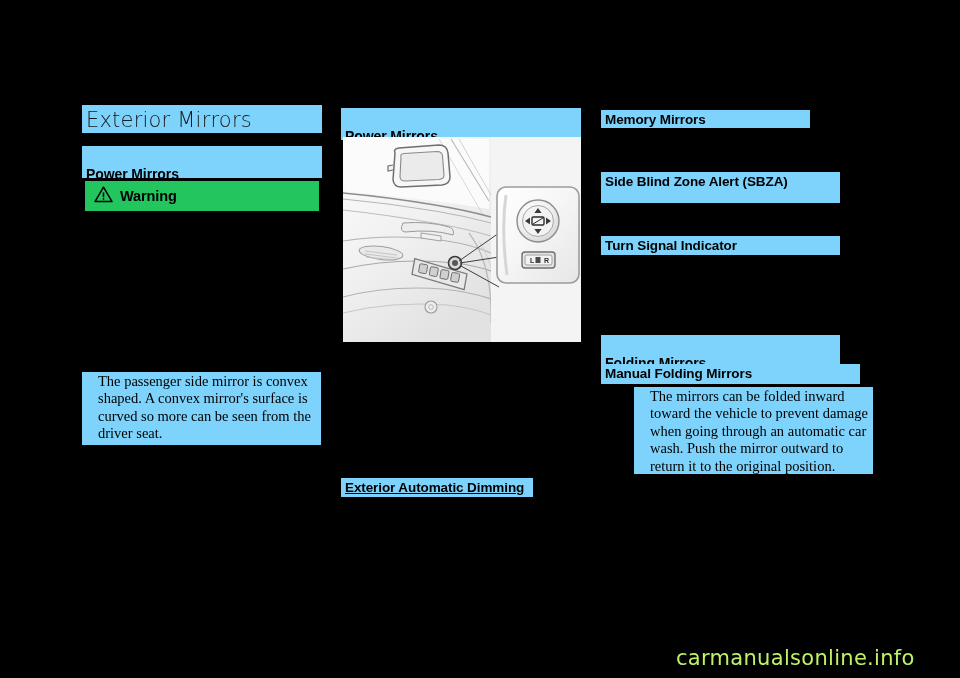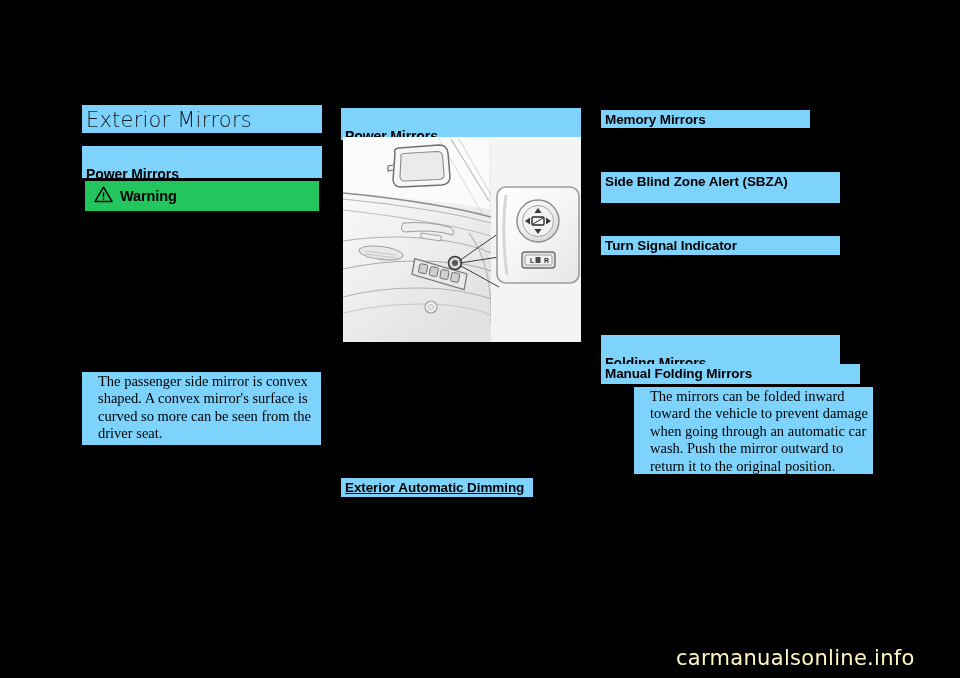--- a/index.html
+++ b/index.html
@@ -93,21 +93,21 @@
     overflow: hidden;
   }
   .figure svg { display: block; }
 
   
   .watermark {
     position: absolute;
     font-family: "DejaVu Sans", sans-serif;
     font-size: 21px;
     font-weight: 400;
-    color: #fef9c3;
+    color: #bef264;
     letter-spacing: 0.3px;
     white-space: nowrap;
   }
 </style>
 </head>
 <body>
 
 <div class="page">
 
   <div class="block chapter-title" style="left:82px; top:105px; width:240px; height:28px;">Exterior Mirrors</div>

